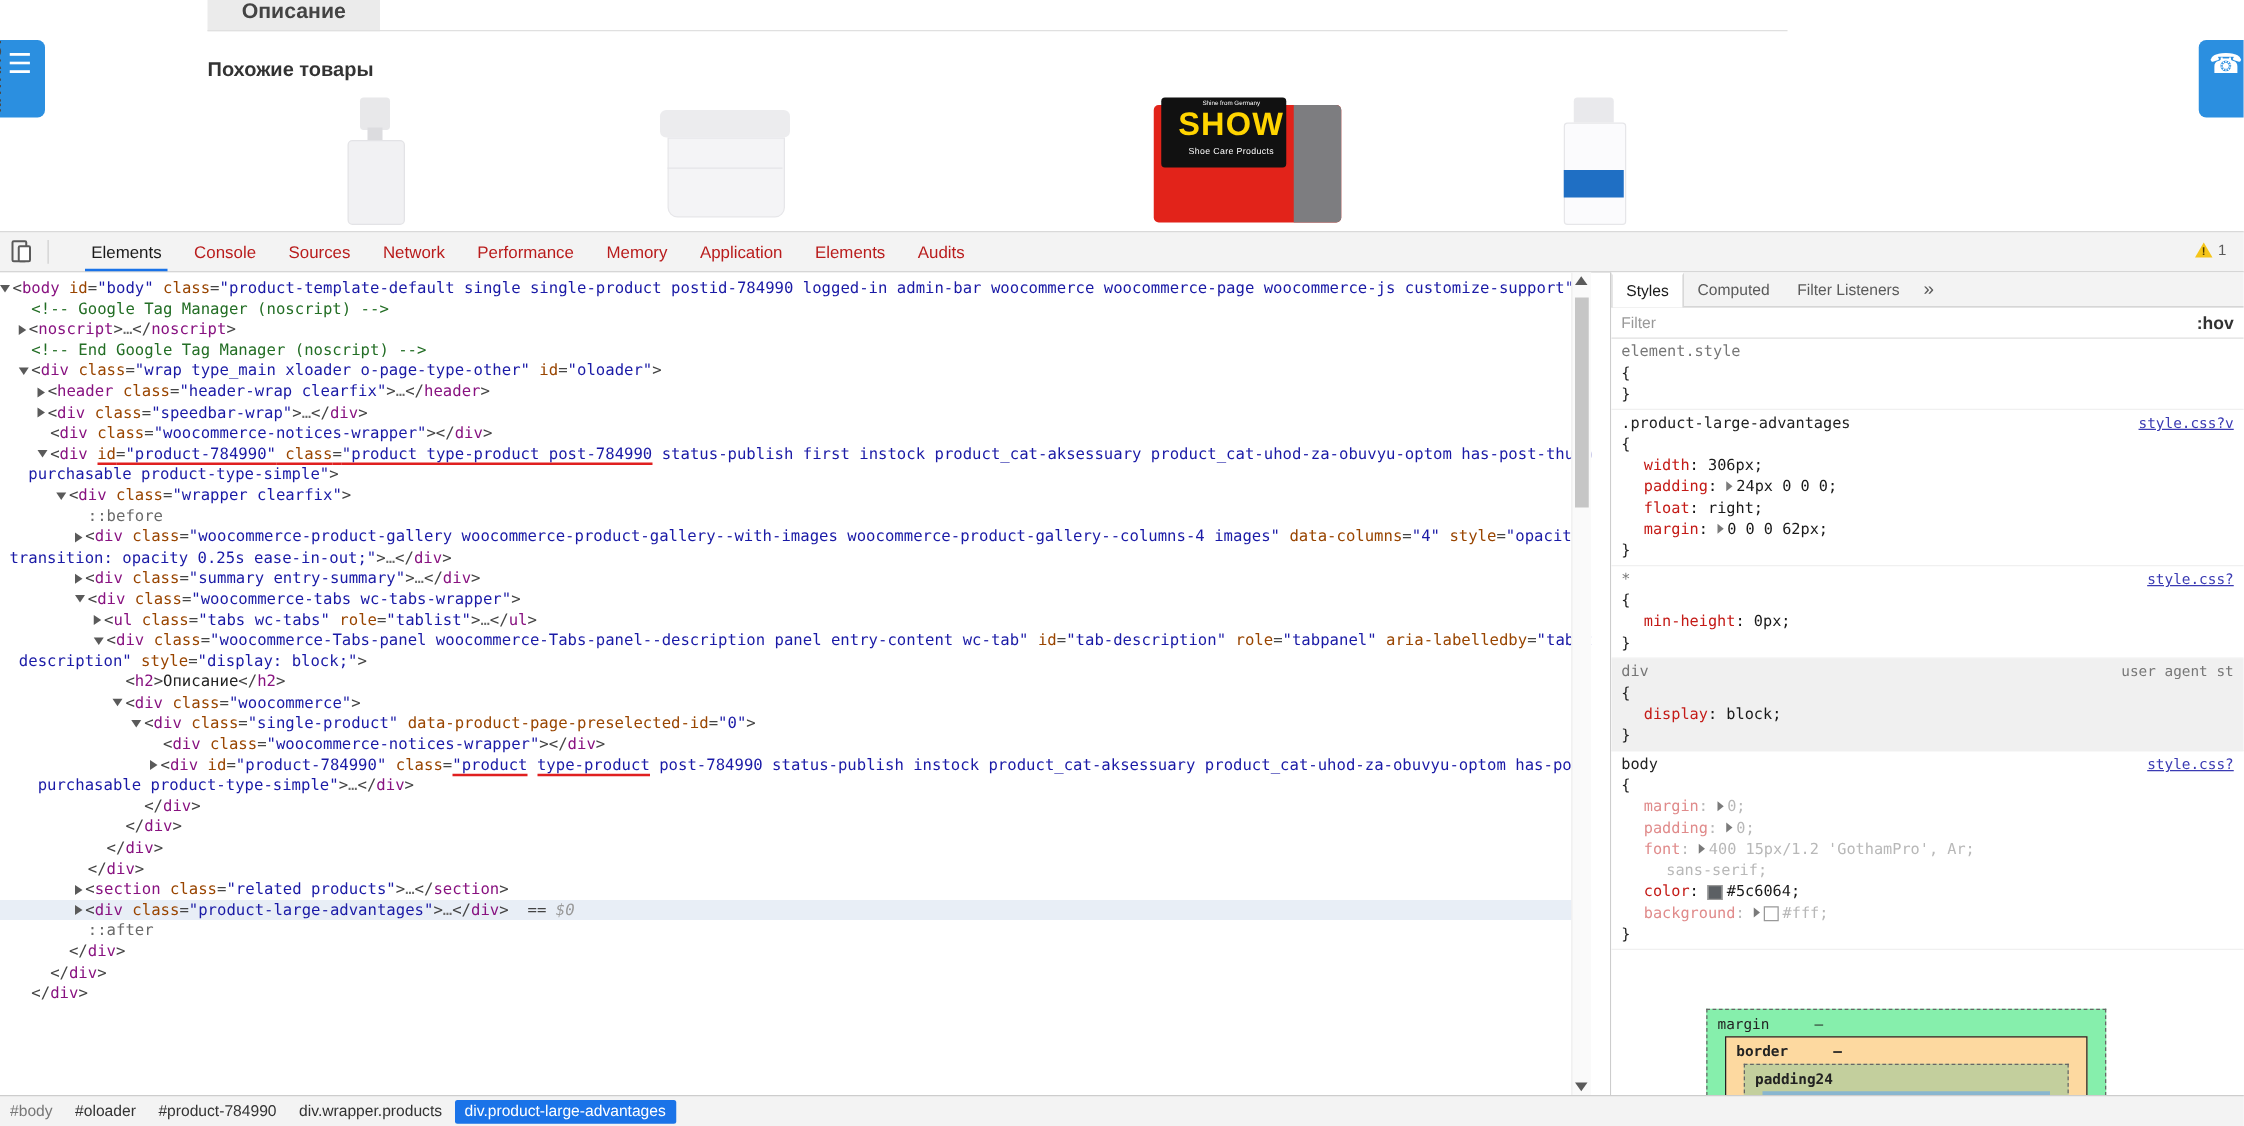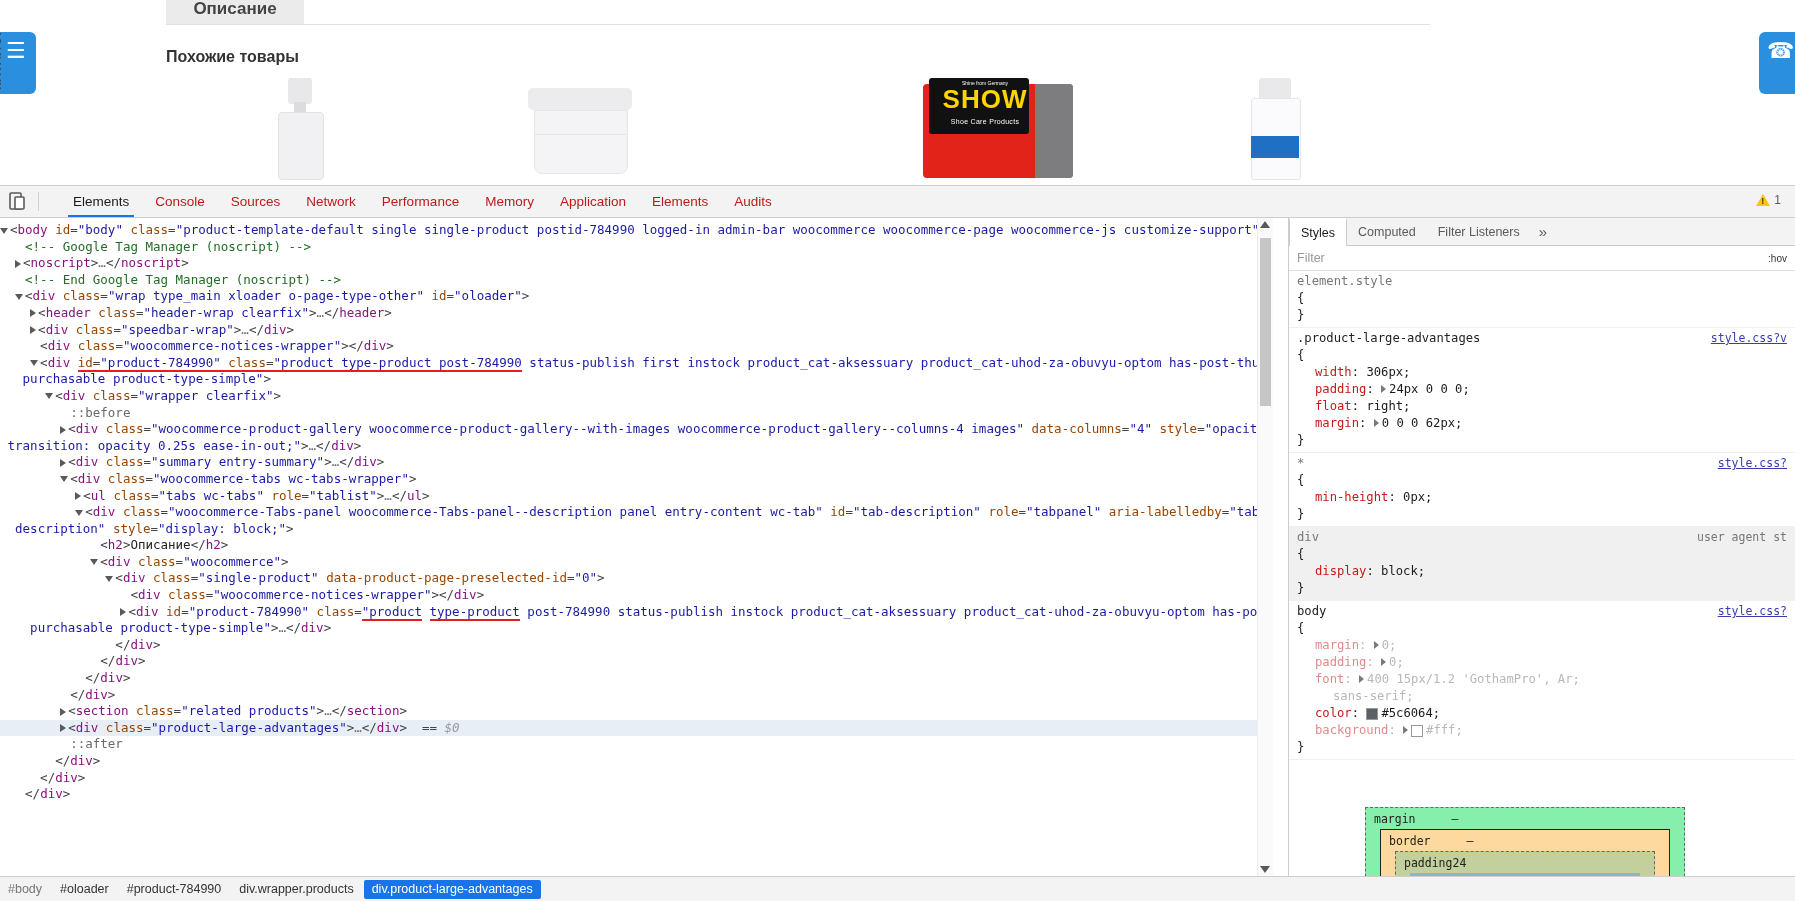--- a/index.html
+++ b/index.html
@@ -118,21 +118,21 @@
   .ul-red{border-bottom:2px solid #e02020;}
 
   
   .styles-pane{position:absolute;left:1289px;top:0;right:0;bottom:0;background:#fff;overflow:hidden;}
   .sp-tabs{height:27px;background:#f3f3f3;border-bottom:1px solid #cdcdcd;display:flex;align-items:stretch;}
   .sp-tab{padding:0 11px;font-size:12.5px;color:#5a5a5a;display:flex;align-items:center;}
   .sp-tab.active{background:#fff;color:#1a1a1a;border-left:1px solid #cdcdcd;border-right:1px solid #cdcdcd;border-top:2px solid #fff;margin-bottom:-1px;}
   .sp-more{padding:0 8px;display:flex;align-items:center;font-size:15px;color:#5a5a5a;}
   .sp-filter{height:24px;border-bottom:1px solid #e0e0e0;display:flex;align-items:center;justify-content:space-between;padding:0 8px;}
   .sp-filter .ph{font-size:12.5px;color:#999;}
-  .sp-filter .hov{font-size:10px;color:#333;font-weight:normal;}
+  .sp-filter .hov{font-size:14px;color:#333;font-weight:bold;}
   .sp-rules{font-family:"DejaVu Sans Mono","Liberation Mono",monospace;font-size:12.2px;line-height:17px;color:#222;}
   .rule{padding:2px 8px 3px 8px;border-bottom:1px solid #f0f0f0;position:relative;}
   .rule.ua{background:#f0f0f0;}
   .rule .sel{color:#777;}
   .rule .sel.cls{color:#222;}
   .rule .src{position:absolute;right:8px;top:2px;color:#3b3bb3;text-decoration:underline;font-size:11.5px;}
   .rule .src.plain{color:#777;text-decoration:none;text-align:right;}
   .prop{padding-left:18px;}
   .prop .p{color:#c41a16;}
   .prop .v{color:#1a1a1a;}
@@ -144,21 +144,21 @@
   .inh .b{background:#fff;padding:0 2px;}
   .inh .t1{color:#881280;}
   .inh .t2{color:#1a1aa6;}
   .inh .t3{color:#994500;}
 
   
   .boxmodel{position:absolute;left:76px;bottom:-16px;width:320px;}
   .bm-margin{background:#86efac;border:1px dashed #666;padding:4px 0 0 0;}
   .bm-row{font-family:"DejaVu Sans Mono","Liberation Mono",monospace;font-size:11.5px;color:#222;padding-left:8px;}
   .bm-row .dash{margin-left:36px;}
-  .bm-border{background:#fdd9a0;border:1px solid #222;margin:3px 14px 0 14px;padding:4px 0 0 0;}
+  .bm-border{background:#fdd9a0;border:1px solid #222;margin:3px 14px 0 14px;padding:4px 0 0 0;font-weight:bold;}
   .bm-padding{background:#c3cf9d;border:1px dashed #666;margin:3px 14px 0 14px;padding:4px 0 0 0;}
   .bm-content{background:#89b6cf;margin:3px 14px 0 14px;height:16px;}
 
   
   .crumbs{position:absolute;left:0;right:0;bottom:0;height:25px;background:#f3f3f3;border-top:1px solid #cdcdcd;display:flex;align-items:center;}
   .crumb{font-size:12.5px;color:#333;padding:0 8px;height:19px;line-height:19px;margin-left:2px;}
   .crumb.first{color:#777;padding-left:6px;}
   .crumb.sel{background:#1a73e8;color:#fff;border-radius:2px;}
 </style>
 </head>

